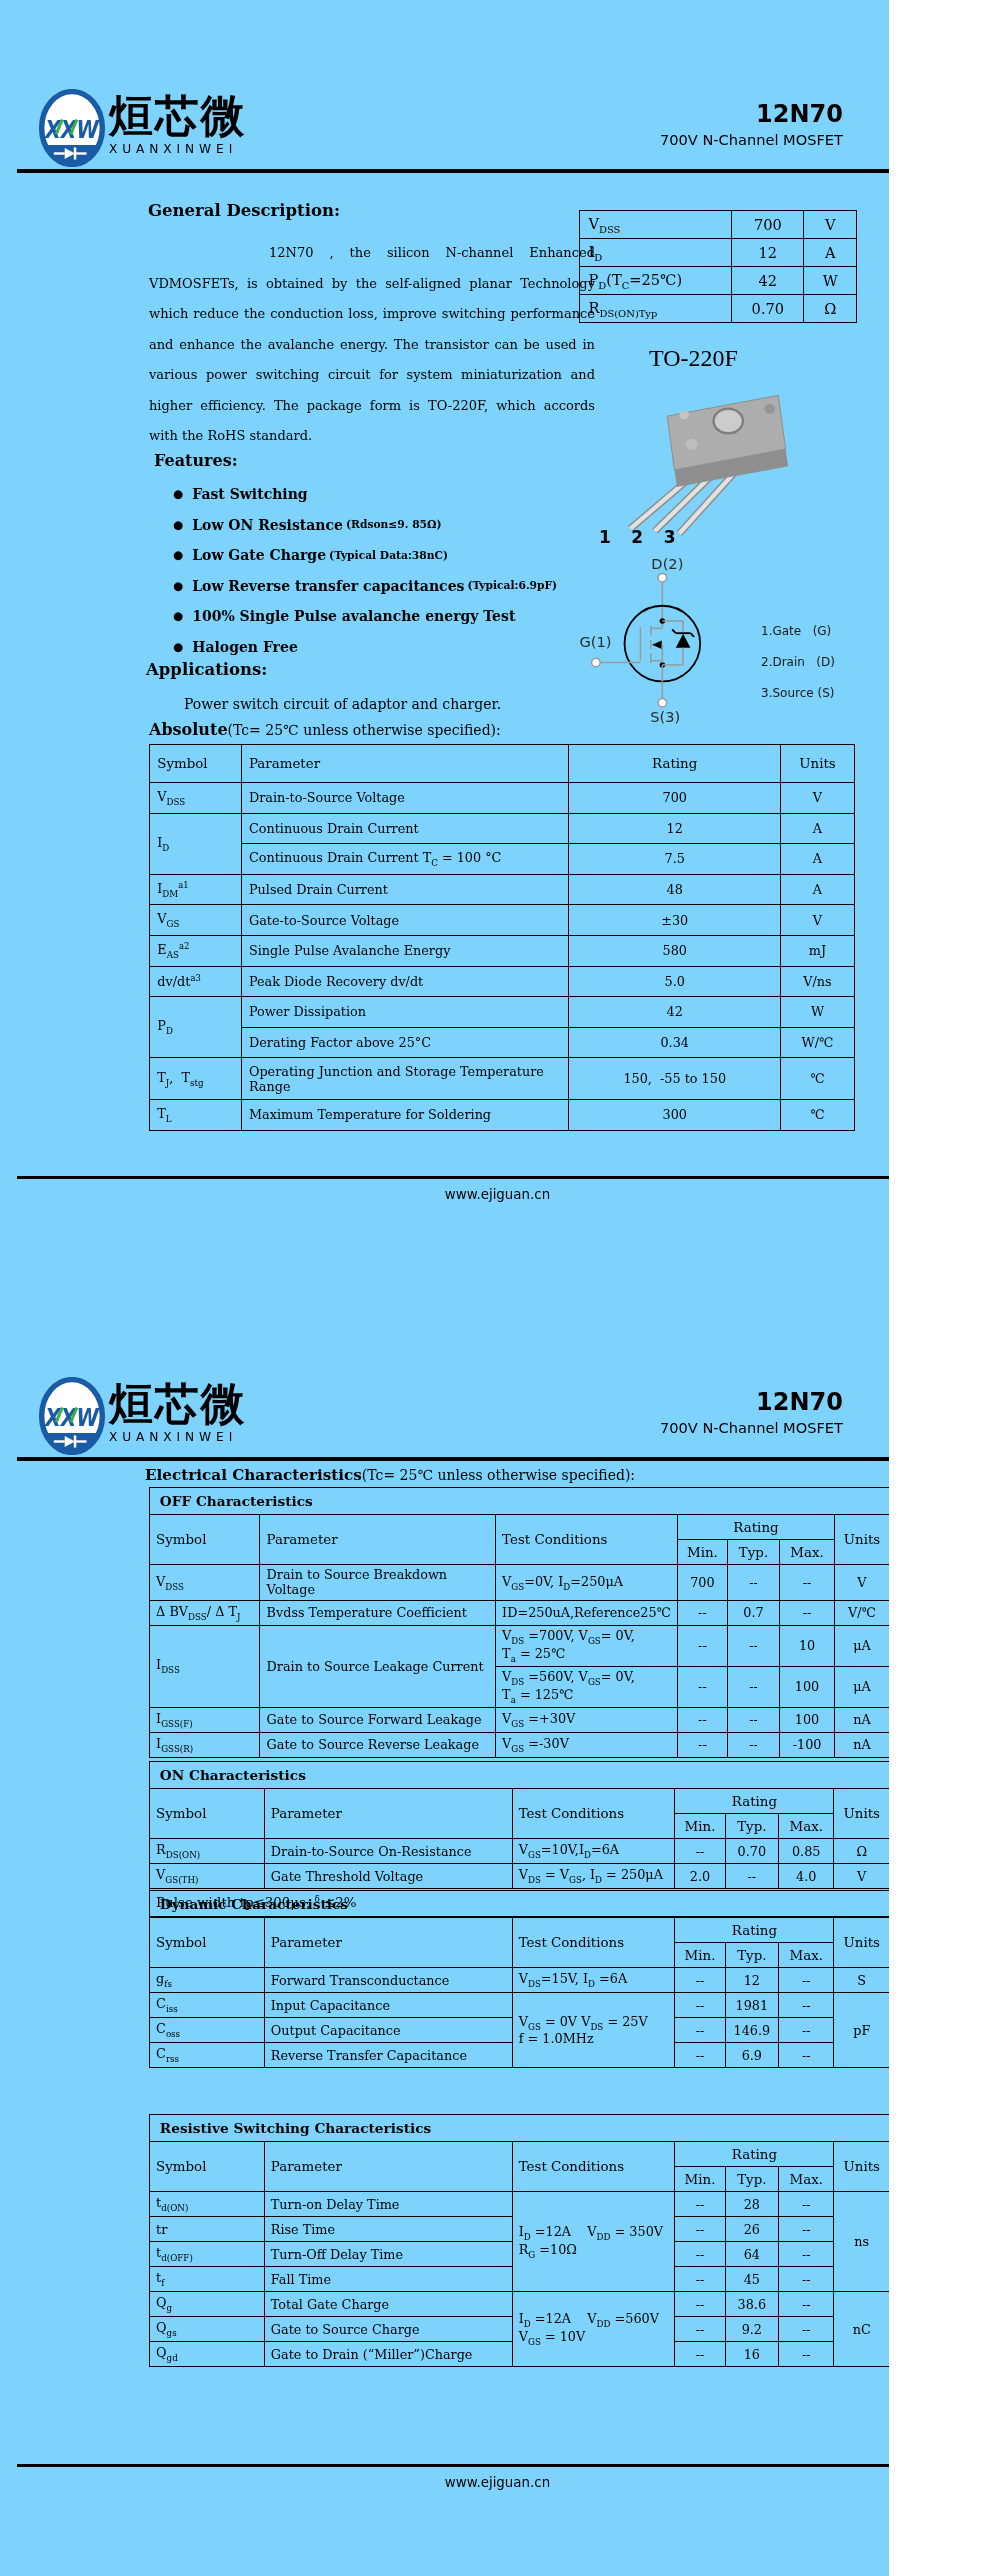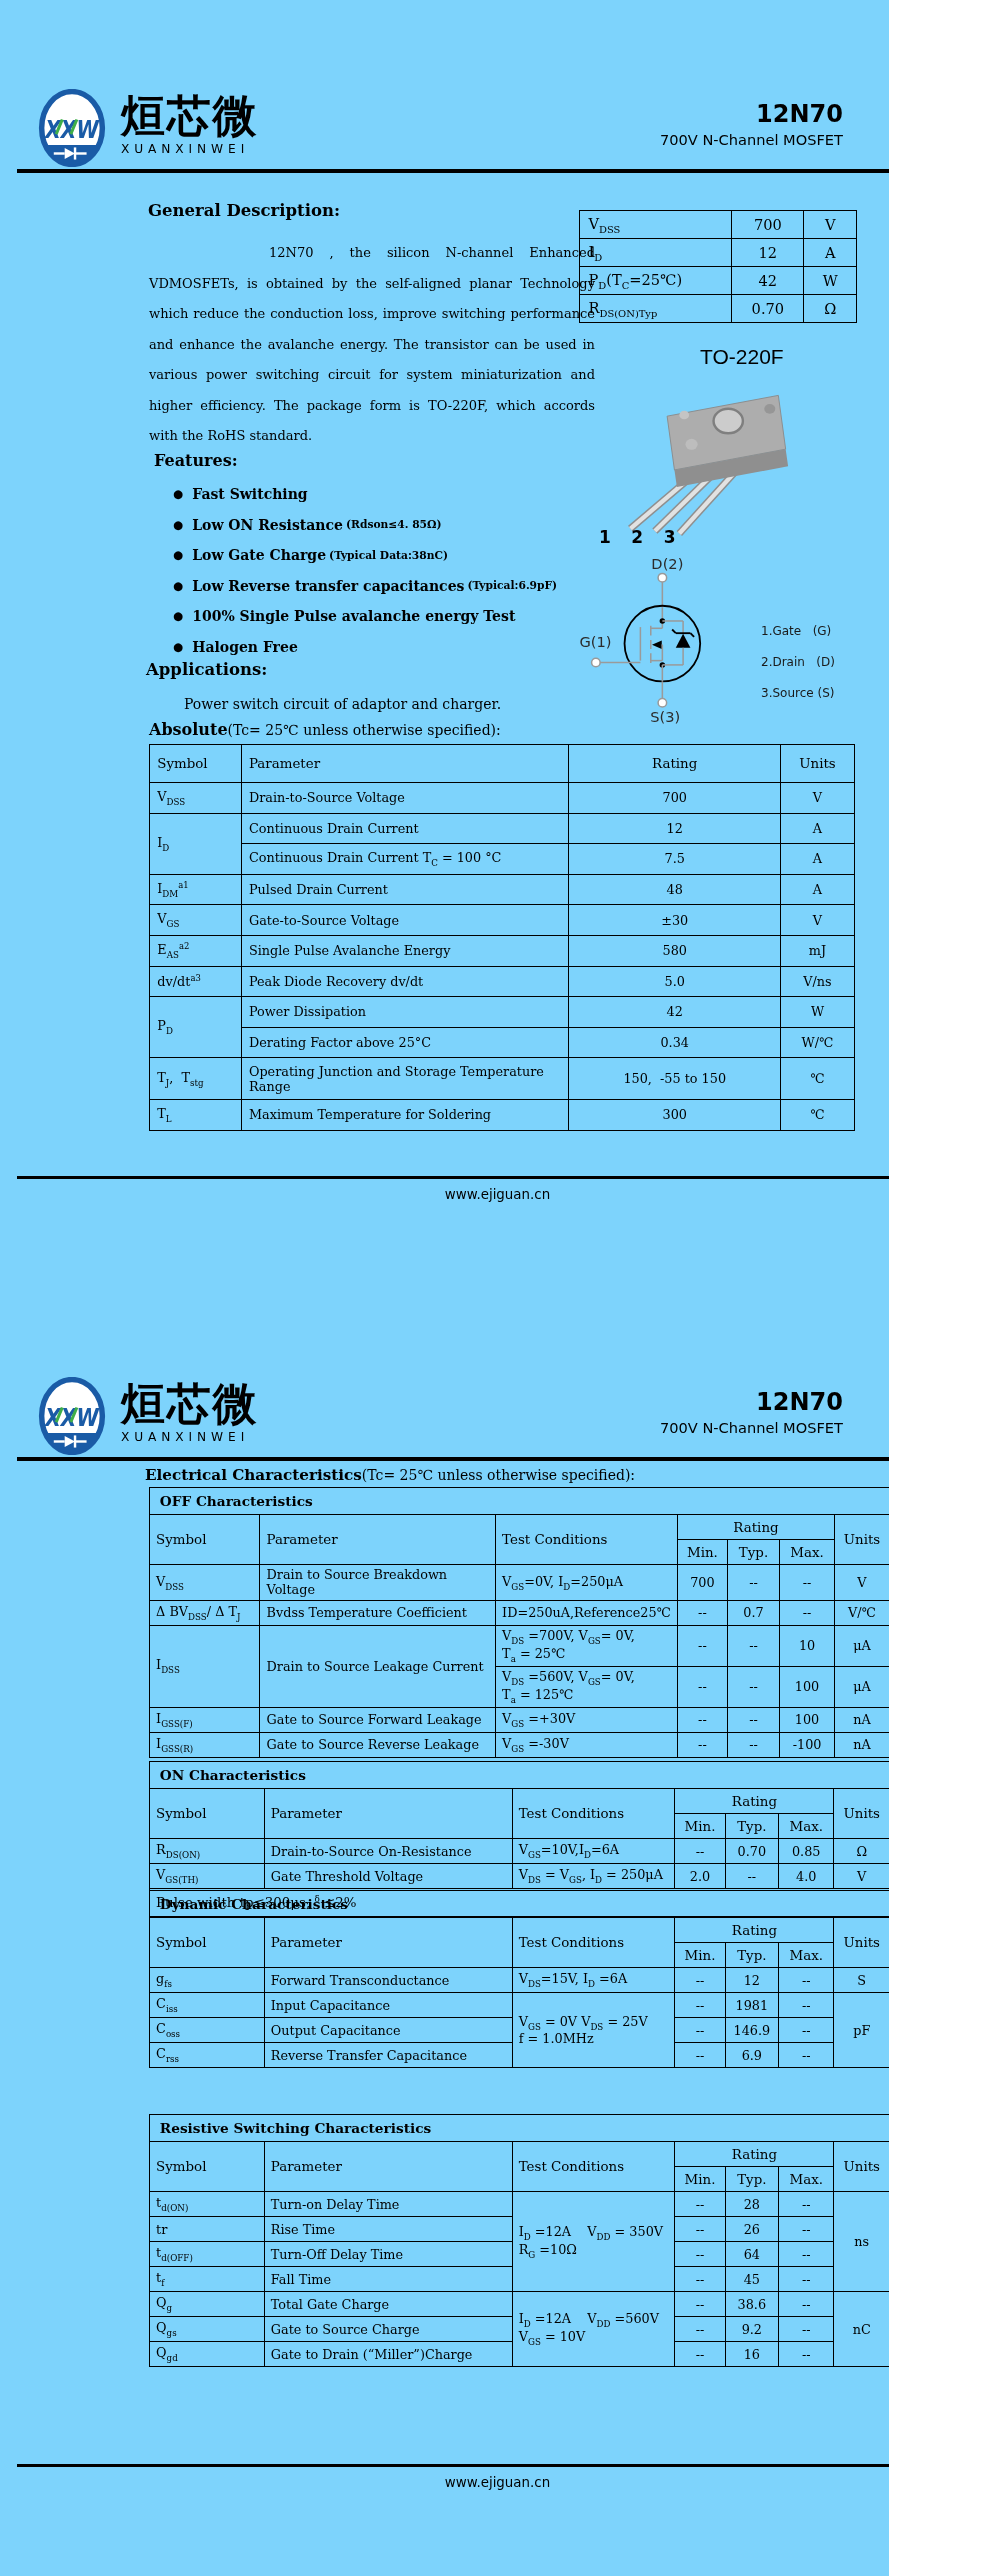--- a/index.html
+++ b/index.html
@@ -4,33 +4,33 @@
 <style>
   *{margin:0;padding:0;box-sizing:border-box}
   html,body{background:#fff}
   body{width:995px;font-family:"DejaVu Serif",serif;color:#000}
   .page{position:relative;width:889px;height:1288px;background:#7dd3fc;overflow:hidden}
 
   
   .hrule{position:absolute;left:17px;width:961px;height:3.7px;background:#000;top:169px}
   .logo{position:absolute;left:38px;top:89px;display:flex;align-items:flex-start}
   .logo-mark{width:68px;height:78px;flex:0 0 auto}
-  .logo-text{margin-left:15px;margin-top:1.2px}
+  .logo-text{margin-left:3px;margin-top:1.2px}
   .logo-cn{font-family:"DejaVu Sans",sans-serif;font-weight:bold;font-size:44px;line-height:51px;letter-spacing:1.8px}
   .logo-en{font-family:"DejaVu Sans",sans-serif;font-size:12.2px;letter-spacing:4.9px;margin-top:1.2px}
   .part-block{position:absolute;right:46px;top:102px;text-align:right;font-family:"DejaVu Sans",sans-serif}
   .part-number{font-size:24px;font-weight:bold;line-height:25.6px}
   .part-subtitle{font-size:14.6px;margin-top:3.7px}
 
   
   .gd-title{position:absolute;left:148px;top:201px;font-size:16.5px;font-weight:bold}
   .gd-para{position:absolute;left:149px;top:238px;width:446px;font-size:13px;line-height:30.5px;text-align:justify;text-indent:120px}
   .stable{position:absolute;left:579px;top:210px;width:278px;border-collapse:collapse;font-size:14.6px}
   .stable td{border:1.8px solid #000;height:28px;padding:1.2px 8.5px}
-  .pkg-title{position:absolute;left:700px;top:345px;font-family:Liberation Sans, sans-serif;font-size:21px}
+  .pkg-title{position:absolute;left:649px;top:345px;font-family:Liberation Serif, serif;font-size:24px}
   .pkg-svg{position:absolute;left:595px;top:377px}
   .pkg-pins{position:absolute;left:599px;top:527px;font-family:"DejaVu Sans",sans-serif;font-weight:bold;font-size:17px;letter-spacing:7.3px}
   .feat-title{position:absolute;left:154px;top:451px;font-size:16px;font-weight:bold}
   .features{position:absolute;left:173px;top:479px}
   .feat-item{height:30.5px;display:flex;align-items:center;white-space:nowrap}
   .bullet{font-size:11.6px;margin-right:9.1px}
   .feat-main{font-size:14px;font-weight:bold}
   .feat-small{font-size:10.7px;font-weight:bold;margin-left:3px}
   .apps-title{position:absolute;left:146px;top:660px;font-size:16.5px;font-weight:bold}
   .apps-text{position:absolute;left:184px;top:696px;font-size:14px}
@@ -146,21 +146,21 @@
 
   <div class="feat-title">Features:</div>
   <div class="features">
       <div class="feat-item">
         <span class="bullet">●</span>
         <span class="feat-main">Fast Switching</span>
       </div>
       <div class="feat-item">
         <span class="bullet">●</span>
         <span class="feat-main">Low ON Resistance</span>
-        <span class="feat-small">(Rdson≤4. 85Ω)</span>
+        <span class="feat-small">(Rdson≤9. 85Ω)</span>
       </div>
       <div class="feat-item">
         <span class="bullet">●</span>
         <span class="feat-main">Low Gate Charge</span>
         <span class="feat-small">(Typical Data:38nC)</span>
       </div>
       <div class="feat-item">
         <span class="bullet">●</span>
         <span class="feat-main">Low Reverse transfer capacitances</span>
         <span class="feat-small">(Typical:6.9pF)</span>

